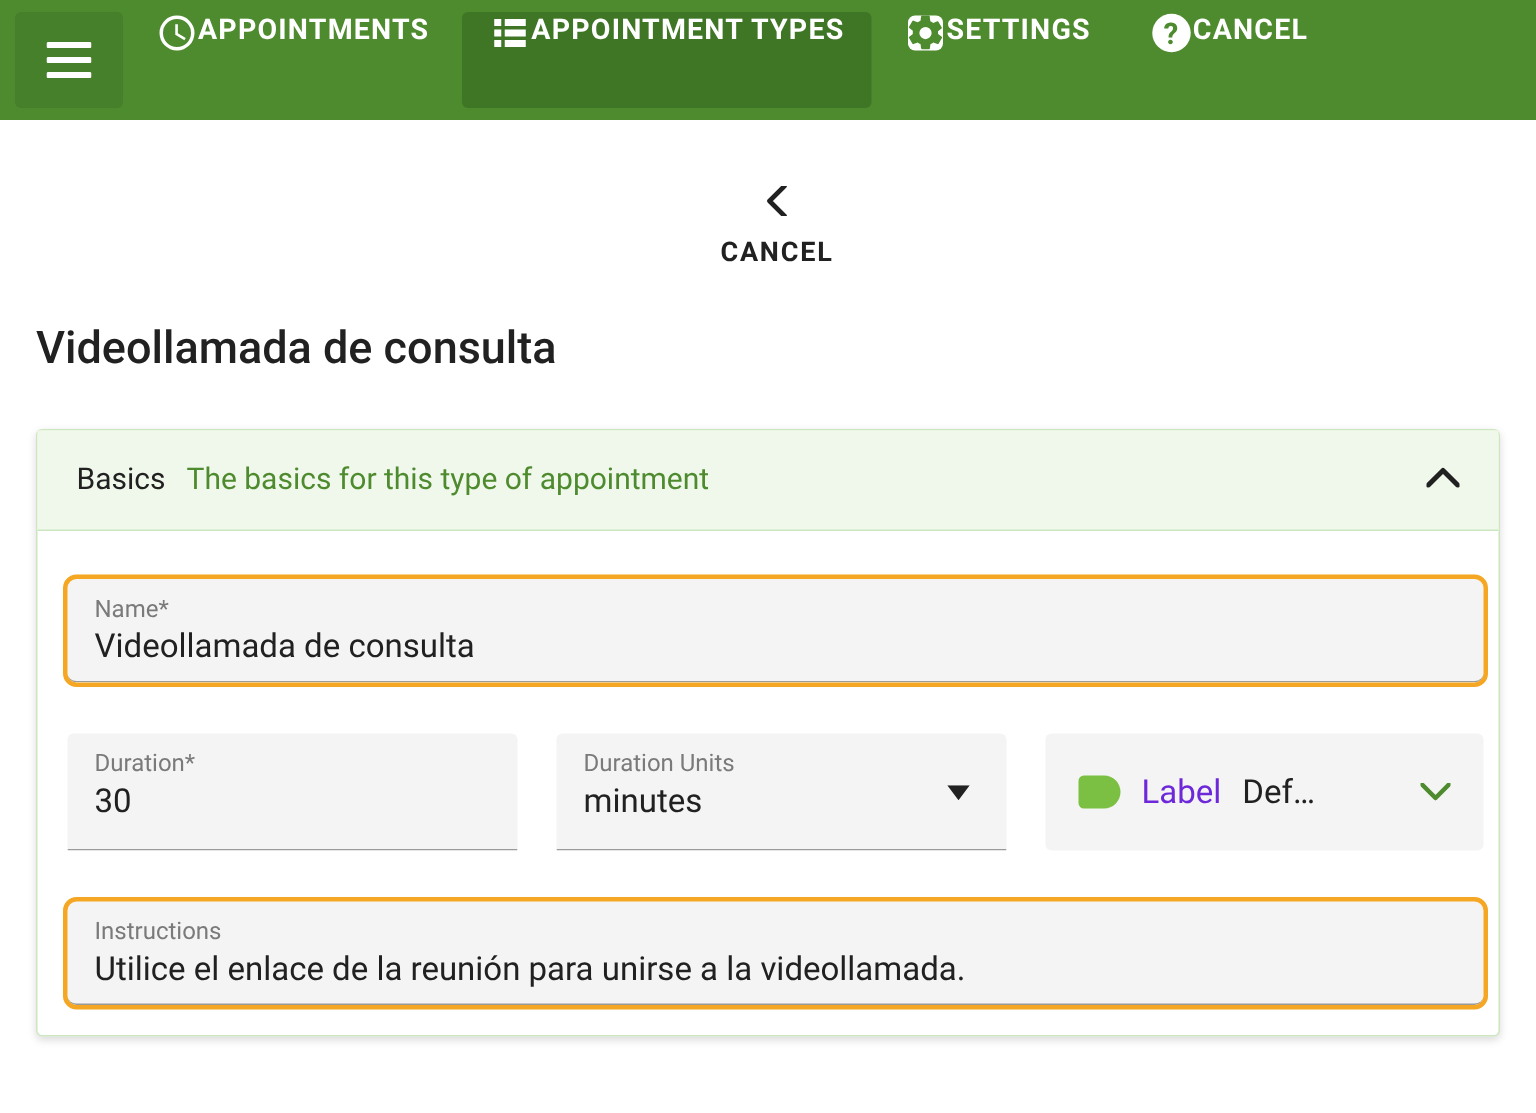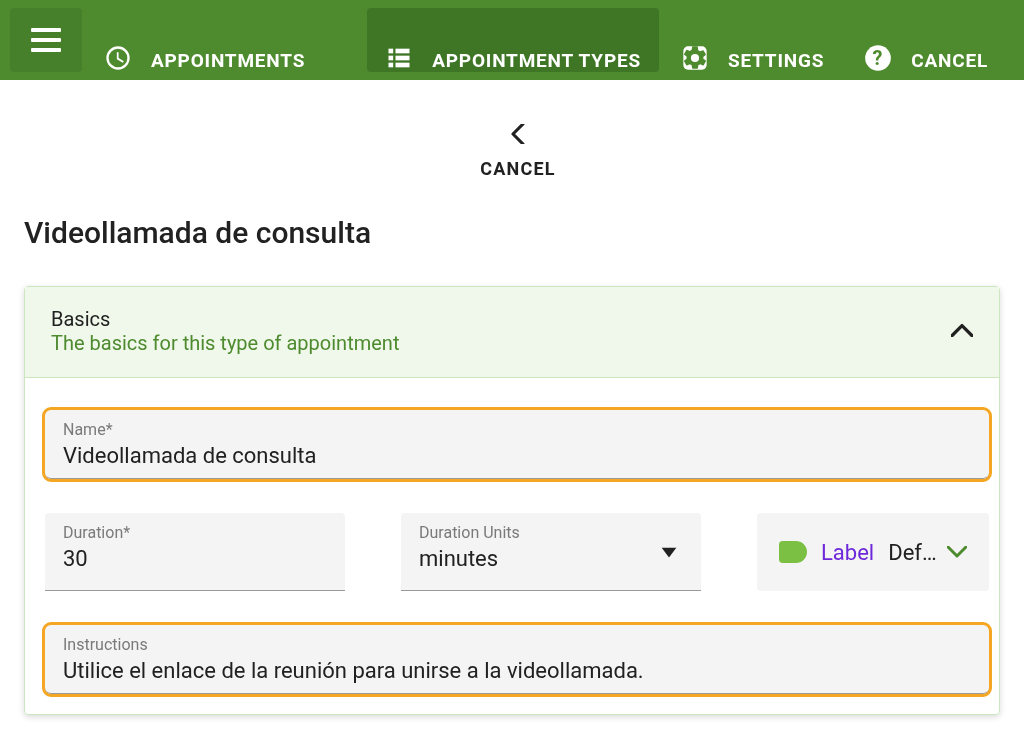--- a/index.html
+++ b/index.html
@@ -26,34 +26,33 @@
     background: #46802a;
     border-radius: 4px;
     display: flex;
     align-items: center;
     justify-content: center;
     cursor: pointer;
   }
   .hamburger-wrap svg { fill: #fff; }
   .nav-item {
     display: flex;
-    align-items: flex-end;
-    gap: 19px;
+    align-items: flex-start;
+    gap: 0;
     height: 64px;
     padding: 0 18px;
     color: #fff;
     font-weight: 700;
     font-size: 19px;
     letter-spacing: 0.8px;
     cursor: pointer;
     border-radius: 4px;
   }
   .nav-item.active {
     background: #3f7626;
-    margin-left: 40px;
   }
   .nav-item svg { fill: #fff; }
   .nav-label { white-space: nowrap; }
 
   
   .content {
     padding: 24px 24px 0 24px;
   }
   .cancel-row {
     display: flex;
@@ -89,22 +88,22 @@
     background: #eff8ea;
     border-bottom: 1px solid #cce6bf;
     padding: 20px 26px 22px 26px;
     display: flex;
     align-items: center;
     justify-content: space-between;
     cursor: pointer;
   }
   .panel-header-text {
     display: flex;
-    flex-direction: column;
-    gap: 0;
+    flex-direction: row;
+    gap: 14px;
     justify-content: flex-end;
   }
   .panel-title {
     font-size: 20px;
     color: #212121;
   }
   .panel-subtitle {
     font-size: 20px;
     color: #4e8a2e;
   }
@@ -112,21 +111,21 @@
 
   .panel-body {
     padding: 32px 10px 20px 20px;
     display: flex;
     flex-direction: column;
     gap: 34px;
   }
 
   .field-row {
     display: flex;
-    gap: 56px;
+    gap: 26px;
   }
 
   .field {
     background: #f4f4f4;
     border-bottom: 1.5px solid #9a9a9a;
     padding: 10px 18px 10px 18px;
     position: relative;
     border-radius: 4px 4px 0 0;
   }
   .field.highlight {

